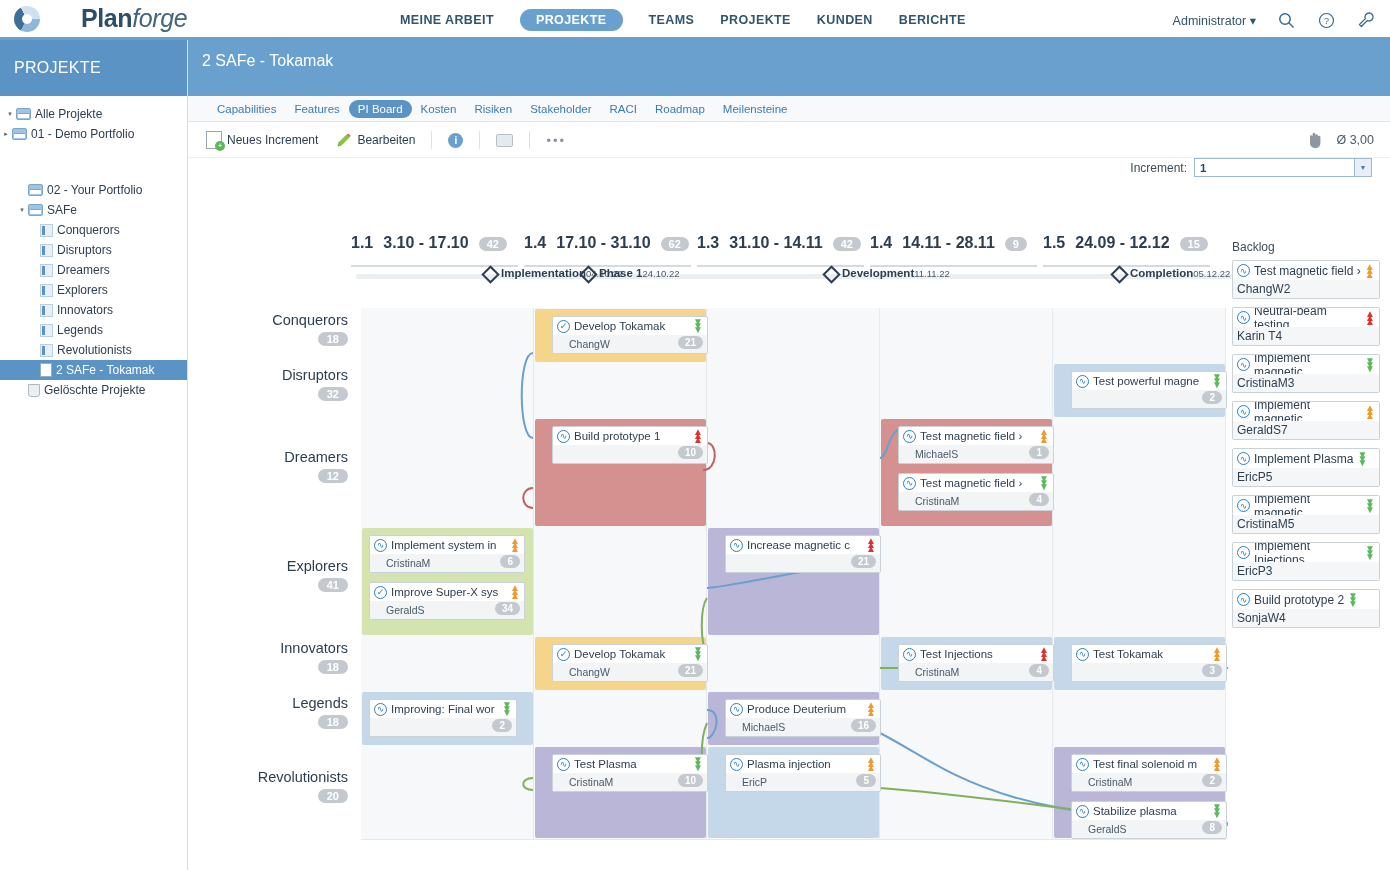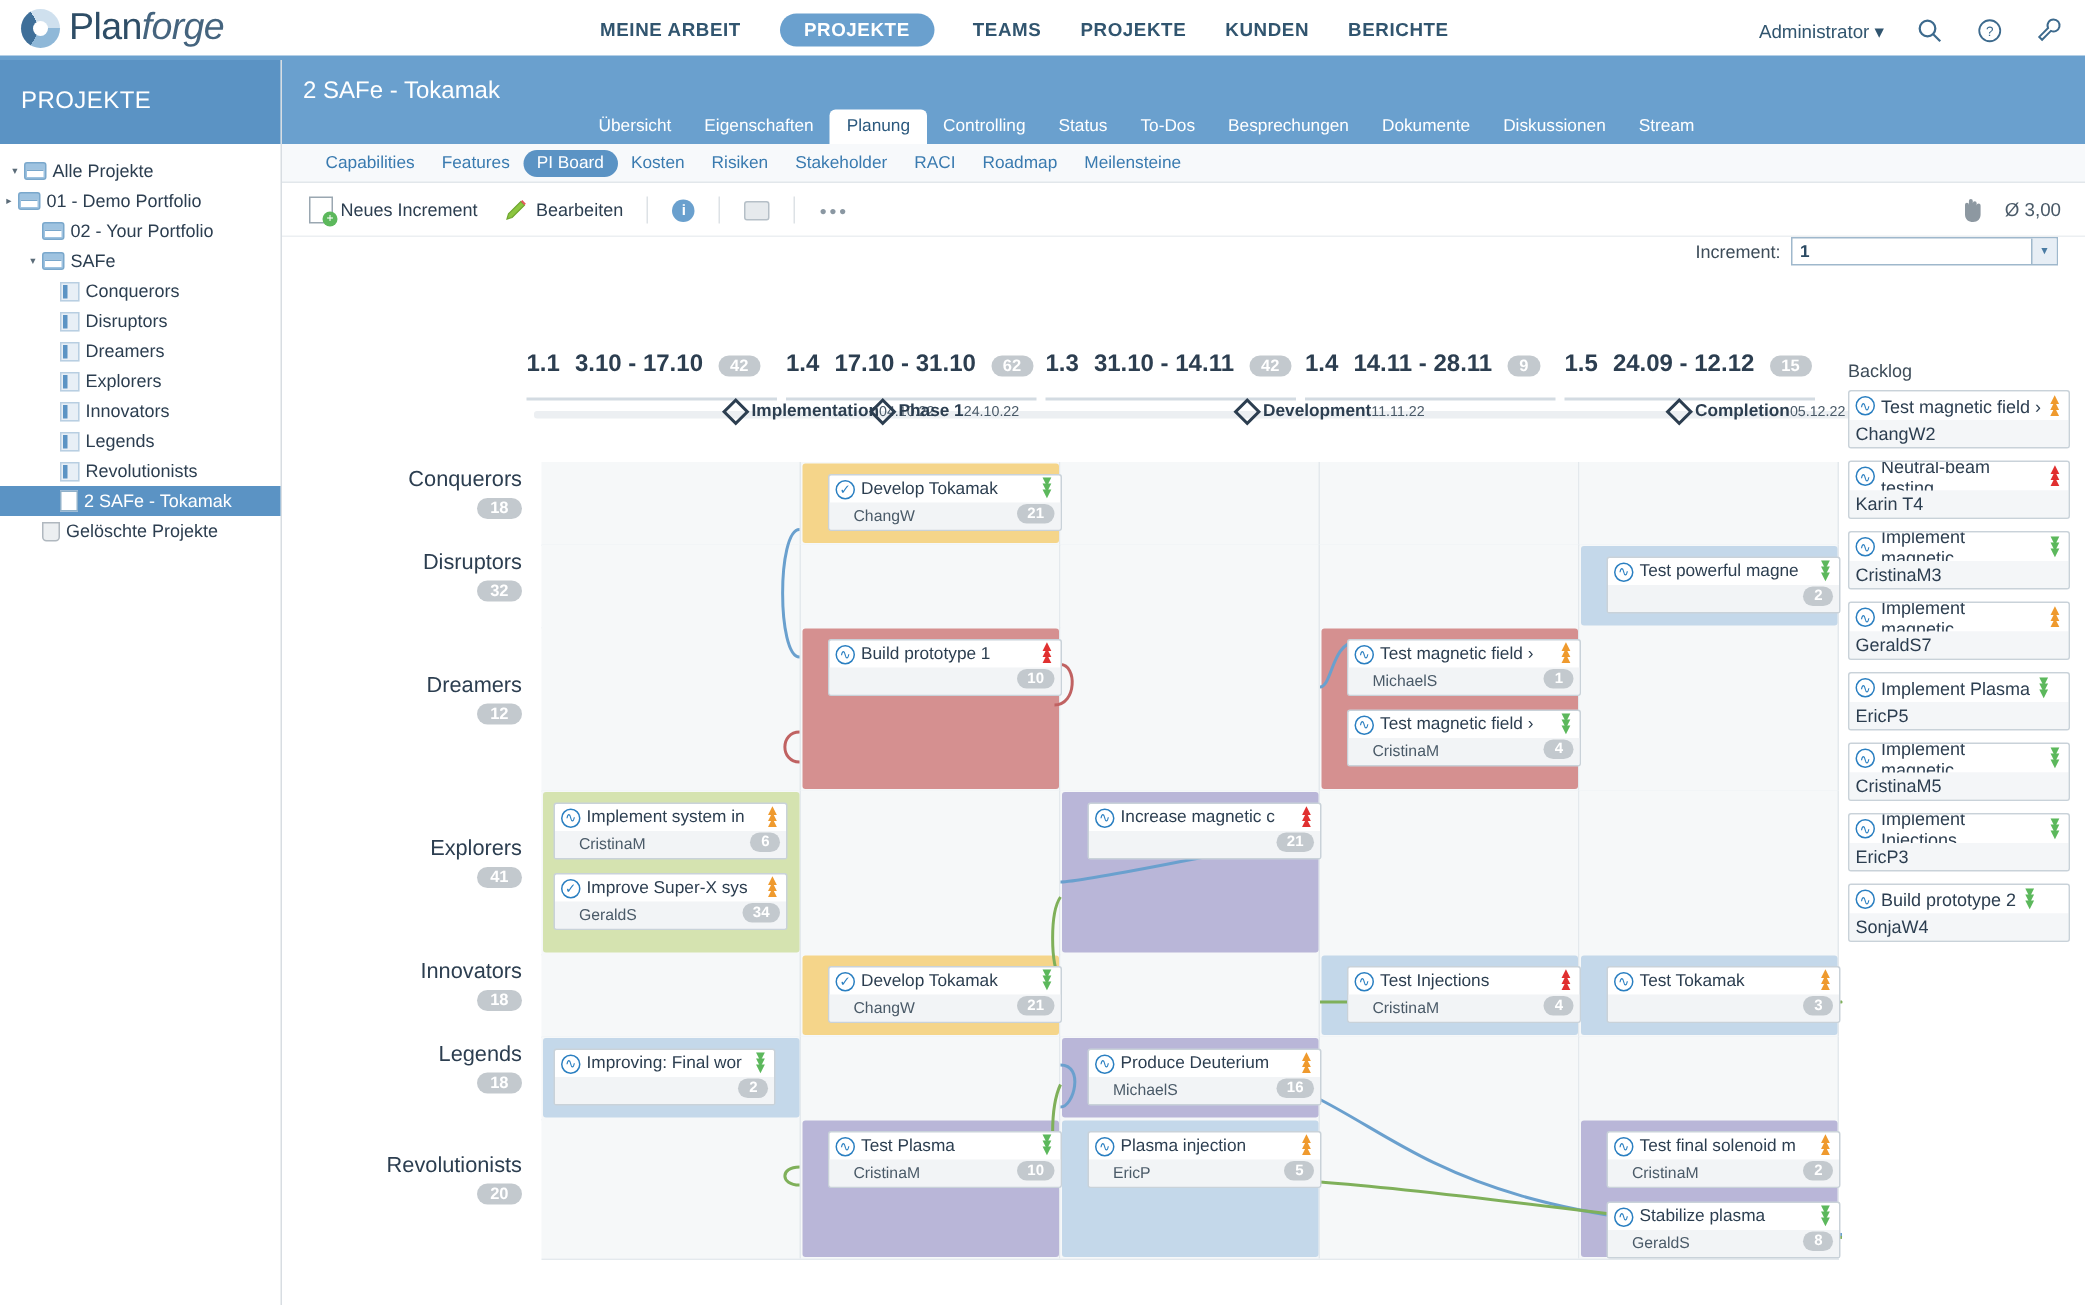--- a/index.html
+++ b/index.html
@@ -11,21 +11,21 @@
   }
   
   .topbar { position:relative; height:40px; background:#fff; border-bottom:3px solid #6aa0ce; }
   .logo { position:absolute; left:14px; top:4px; display:flex; align-items:center; gap:6px; }
   .logo-mark { width:26px; height:26px; border-radius:50%;
      background:conic-gradient(from 210deg,#3f6f99 0deg 120deg,#cfe0ee 120deg 240deg,#8fb8d8 240deg 360deg);
      position:relative; }
   .logo-mark:after{content:"";position:absolute;left:8px;top:8px;width:10px;height:10px;border-radius:50%;background:#fff;}
   .logo-text { font-size:25px; color:#2e4d66; letter-spacing:-.4px; }
   .logo-text i { font-style:italic; font-weight:400; color:#45647e; }
-  .logo-text b { font-weight:400; }
+  .logo-text b { font-weight:700;margin-left:35px; }
   .mainnav { position:absolute; left:400px; top:0; height:40px; display:flex; align-items:center; gap:26px; }
   .mainnav a { font-size:12.5px; font-weight:700; color:#31556f; letter-spacing:.4px; text-decoration:none; }
   .mainnav a.active { background:#6aa0ce; color:#fff; border-radius:11px; padding:4px 16px; }
   .topright { position:absolute; right:14px; top:0; height:40px; display:flex; align-items:center; gap:20px; }
   .topright .user { font-size:12.5px; color:#31556f; }
   .icon-btn { width:20px; height:20px; color:#3d6a8d; display:flex; align-items:center; justify-content:center; }
   
   .sidebar { position:absolute; left:0; top:40px; width:188px; height:830px; background:#fff; border-right:1px solid #d8dde2; }
   .sidebar-head { height:56px; background:#5b93c4; color:#fff; font-size:16px; display:flex; align-items:center; padding-left:14px; letter-spacing:.3px; }
   .tree { padding:8px 0 0 0; }
@@ -145,21 +145,21 @@
       <div class="tree-item" style="padding-left: 4px;">
         <span class="twisty">▾</span>
         <span class="folder"></span>
         <span>Alle Projekte</span>
       </div>
       <div class="tree-item" style="">
         <span class="twisty">▸</span>
         <span class="folder"></span>
         <span>01 - Demo Portfolio</span>
       </div>
-      <div class="tree-item" style="padding-left: 16px;">
+      <div class="tree-item" style="padding-left: 16px; margin-top: 36px;">
         <span class="twisty"></span>
         <span class="folder"></span>
         <span>02 - Your Portfolio</span>
       </div>
       <div class="tree-item" style="padding-left: 16px;">
         <span class="twisty">▾</span>
         <span class="folder"></span>
         <span>SAFe</span>
       </div>
       <div class="tree-item" style="padding-left: 28px;">
@@ -206,32 +206,20 @@
         <span class="twisty"></span>
         <span class="trashico"></span>
         <span>Gelöschte Projekte</span>
       </div>
     </div>
 </div>
 
 <div class="content">
   <div class="proj-head">
     <div class="proj-title">2 SAFe - Tokamak</div>
-    <div class="tabs1" id="tabs1">
-        <div class="tab">Übersicht</div>
-        <div class="tab">Eigenschaften</div>
-        <div class="tab active">Planung</div>
-        <div class="tab">Controlling</div>
-        <div class="tab">Status</div>
-        <div class="tab">To-Dos</div>
-        <div class="tab">Besprechungen</div>
-        <div class="tab">Dokumente</div>
-        <div class="tab">Diskussionen</div>
-        <div class="tab">Stream</div>
-      </div>
   </div>
   <div class="tabs2" id="tabs2">
       <div class="t">Capabilities</div>
       <div class="t">Features</div>
       <div class="t active">PI Board</div>
       <div class="t">Kosten</div>
       <div class="t">Risiken</div>
       <div class="t">Stakeholder</div>
       <div class="t">RACI</div>
       <div class="t">Roadmap</div>

